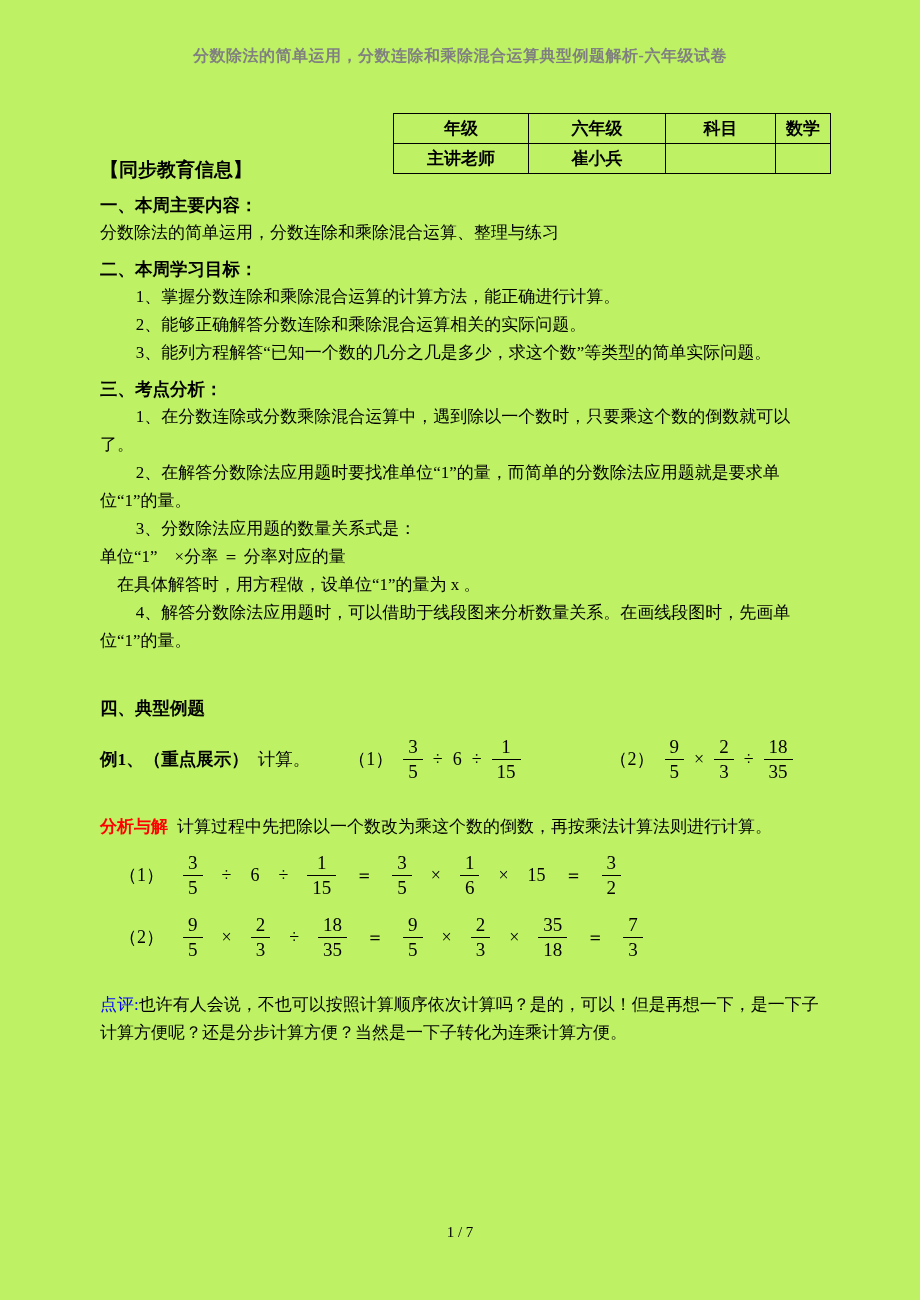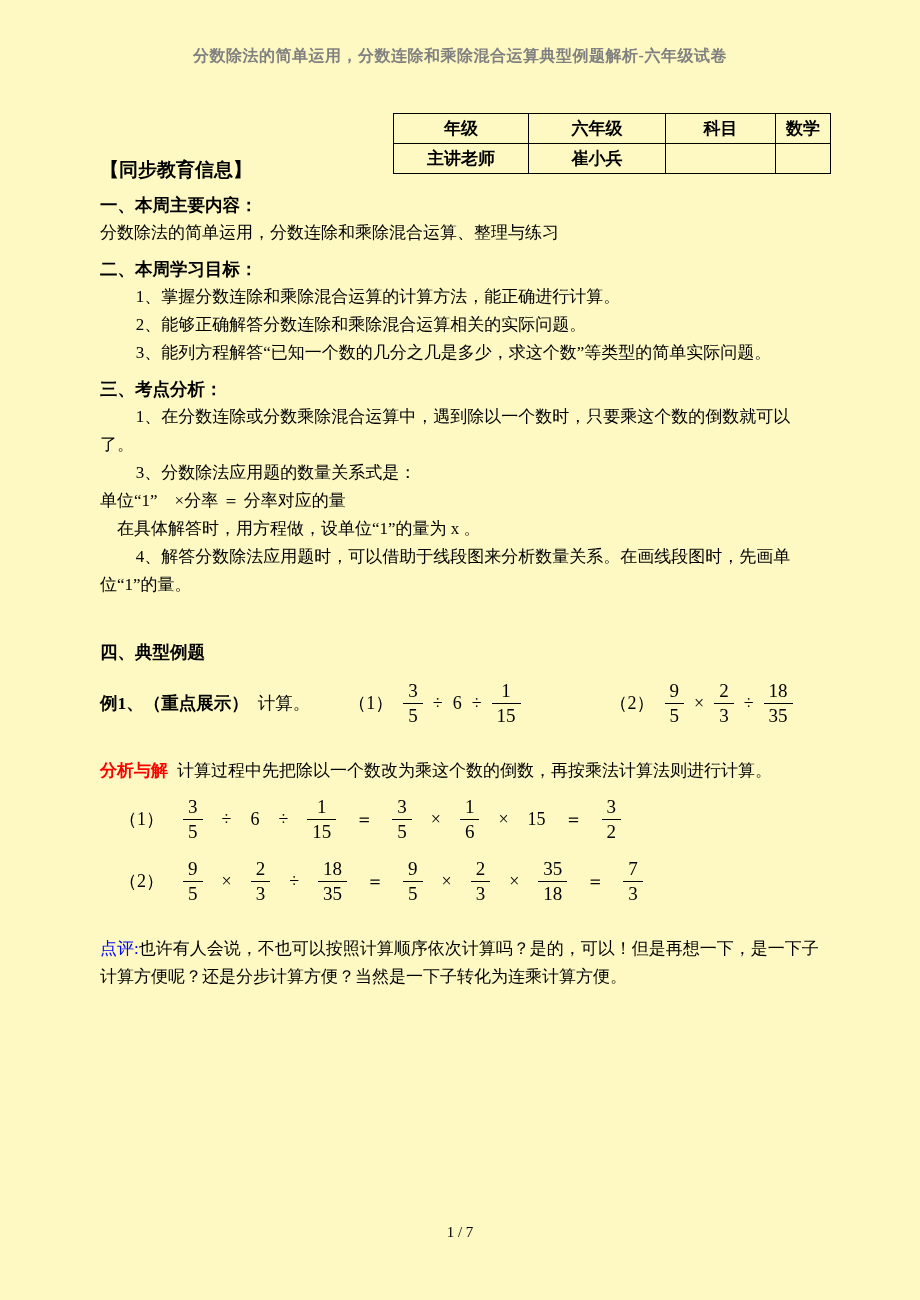--- a/index.html
+++ b/index.html
@@ -2,21 +2,21 @@
 <html><head>
 <meta charset="utf-8">
 <style>
   * { box-sizing: border-box; }
   html, body { margin: 0; padding: 0; background: #ffffff; }
   .page {
     position: relative;
     width: 920px;
     height: 1300px;
     margin: 0 auto;
-    background: #fef9c3;
+    background: #bef264;
     font-family: "Liberation Serif", serif;
     color: #000000;
     overflow: hidden;
   }
   .doc-title {
     padding-top: 46px;
     text-align: center;
     font-size: 16px;
     font-weight: bold;
     color: #808080;
@@ -138,20 +138,21 @@
     <p class="sec-heading">一、本周主要内容：</p>
     <p class="body-text">分数除法的简单运用，分数连除和乘除混合运算、整理与练习</p>
 
     <p class="sec-heading">二、本周学习目标：</p>
     <p class="body-text indent">1、掌握分数连除和乘除混合运算的计算方法，能正确进行计算。</p>
     <p class="body-text indent">2、能够正确解答分数连除和乘除混合运算相关的实际问题。</p>
     <p class="body-text indent">3、能列方程解答“已知一个数的几分之几是多少，求这个数”等类型的简单实际问题。</p>
 
     <p class="sec-heading">三、考点分析：</p>
     <p class="body-text indent">1、在分数连除或分数乘除混合运算中，遇到除以一个数时，只要乘这个数的倒数就可以了。</p>
+    <p class="body-text indent">2、在解答分数除法应用题时要找准单位“1”的量，而简单的分数除法应用题就是要求单位“1”的量。</p>
     <p class="body-text indent">3、分数除法应用题的数量关系式是：</p>
     <p class="body-text">单位“1”　×分率 ＝ 分率对应的量</p>
     <p class="body-text indent-small">在具体解答时，用方程做，设单位“1”的量为 x 。</p>
     <p class="body-text indent">4、解答分数除法应用题时，可以借助于线段图来分析数量关系。在画线段图时，先画单位“1”的量。</p>
 
     <p class="sec-heading mt-lg">四、典型例题</p>
 
     <div class="math-line example-line">
       <span class="bold ex-label">例1、（重点展示）</span>
       <span class="ex-label">计算。</span>

